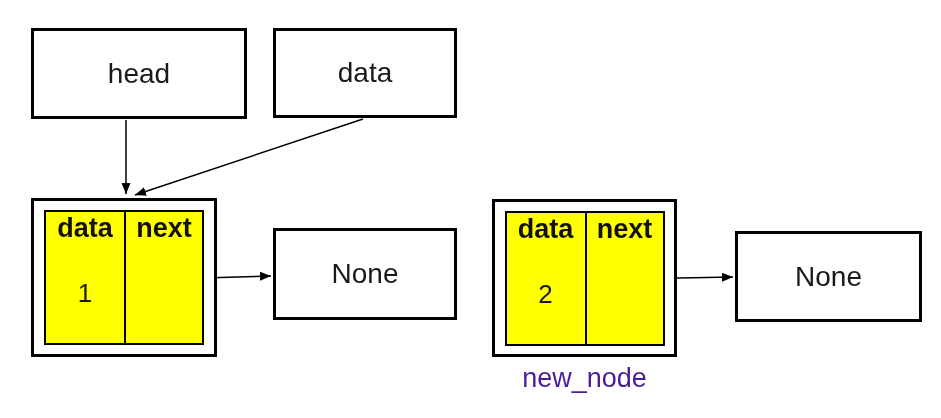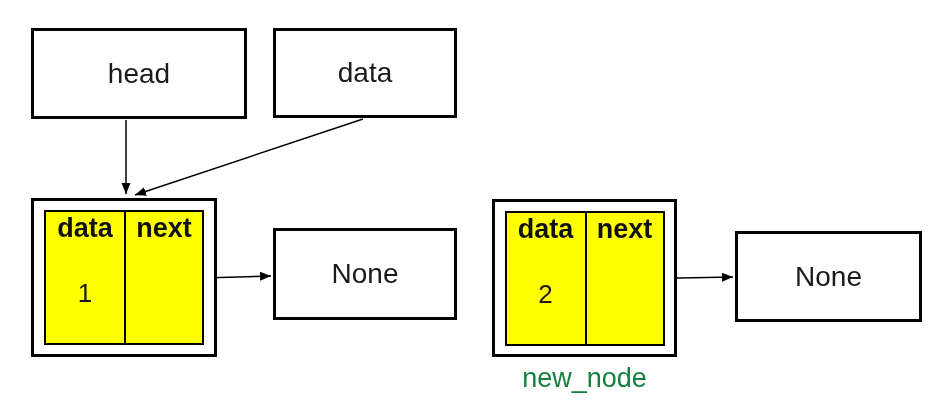--- a/index.html
+++ b/index.html
@@ -82,21 +82,21 @@
     color: #1a1a1a;
   }
 
   .node-caption {
     position: absolute;
     left: 492px;
     top: 363px;
     width: 185px;
     text-align: center;
     font-size: 27px;
-    color: #15803d;
+    color: #4c1d95;
   }
 </style>
 </head>
 <body>
 
 <div class="canvas">
 
   <svg class="arrows" viewBox="0 0 941 418" xmlns="http://www.w3.org/2000/svg">
     <defs>
       <marker id="arrowhead" markerUnits="userSpaceOnUse" markerWidth="12" markerHeight="10" refX="11" refY="4.5" orient="auto">

